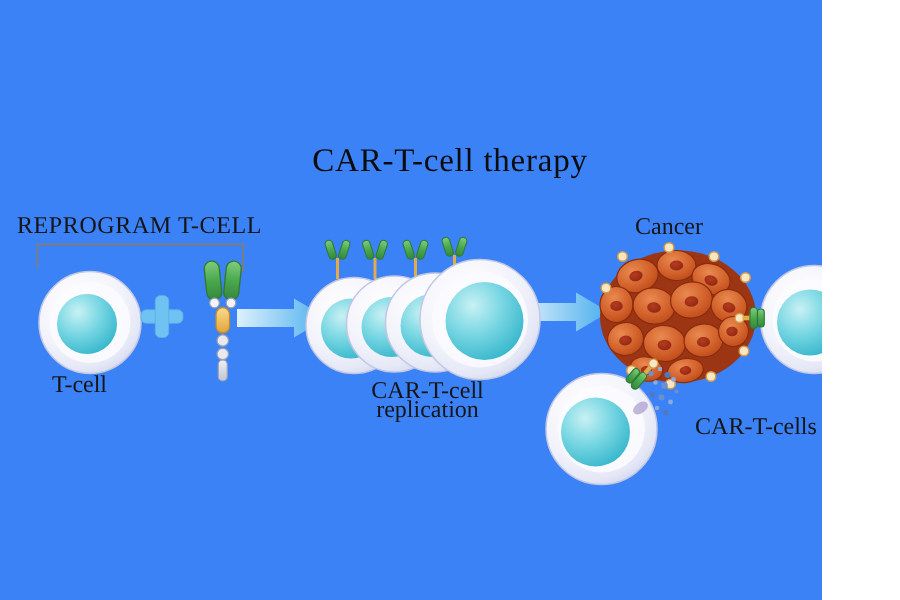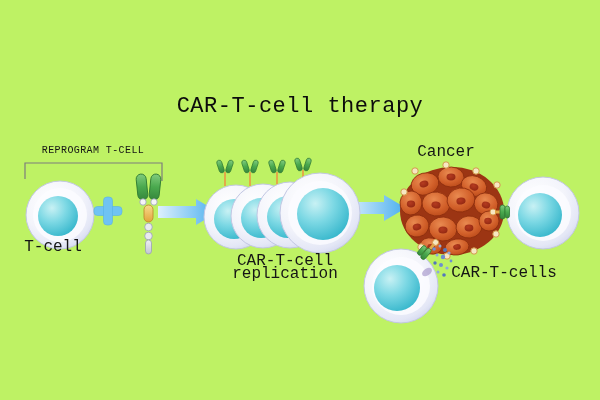--- a/index.html
+++ b/index.html
@@ -1,24 +1,24 @@
 <!DOCTYPE html>
 <html><head>
 <meta charset="utf-8">
 <style>
   html,body{margin:0;padding:0;background:#fff;}
-  .canvas{position:relative;width:600px;height:400px;background:#bef264;overflow:hidden;
-          font-family:Liberation Mono, monospace;color:#111;}
+  .canvas{position:relative;width:548px;height:400px;background:#3b82f6;overflow:hidden;
+          font-family:Liberation Serif, serif;color:#111;}
   .stage{position:absolute;left:0;top:0;width:600px;height:400px;}
   .lbl{position:absolute;transform:translateX(-50%);text-align:center;white-space:nowrap;
        font-size:16px;line-height:12.5px;color:#151515;}
   .title{position:absolute;left:0;top:94px;width:600px;text-align:center;
          font-size:22px;letter-spacing:0.5px;color:#0c0c0c;}
-  .heading{font-size:10px;letter-spacing:0.4px;}
-  .attack-lbl{line-height:14px;}
+  .heading{font-size:16px;letter-spacing:0.4px;}
+  .attack-lbl{line-height:14px;margin-top:12px;}
 </style>
 </head>
 <body>
 
 <div class="canvas">
 
   <svg class="stage" viewBox="0 0 600 400">
     <defs>
       <radialGradient id="memG" cx="0.38" cy="0.32" r="0.78">
         <stop offset="0" stop-color="#ffffff"></stop>
@@ -216,21 +216,21 @@
       <circle cx="451" cy="261" r="1.4" fill="#6d8fd0"></circle>
       <circle cx="438" cy="272" r="1.5" fill="#8fa9dc"></circle>
       <circle cx="444" cy="275" r="1.8" fill="#5377bd"></circle>
     </g>
   </svg>
 
   <div class="title">CAR-T-cell therapy</div>
 
   <div class="lbl heading" style="left:93px;top:145px;">REPROGRAM T-CELL</div>
 
-  <div class="lbl" style="left:53px;top:241px;text-align:right;">T-cell</div>
+  <div class="lbl" style="left:53px;top:251px;text-align:right;">T-cell</div>
 
 
   <div class="lbl" style="left:285px;top:255px;">
     <div>CAR-T-cell</div>
     <div>replication</div>
   </div>
 
   <div class="lbl" style="left:446px;top:146px;">Cancer</div>
 
   <div class="lbl attack-lbl" style="left:504px;top:266px;">

